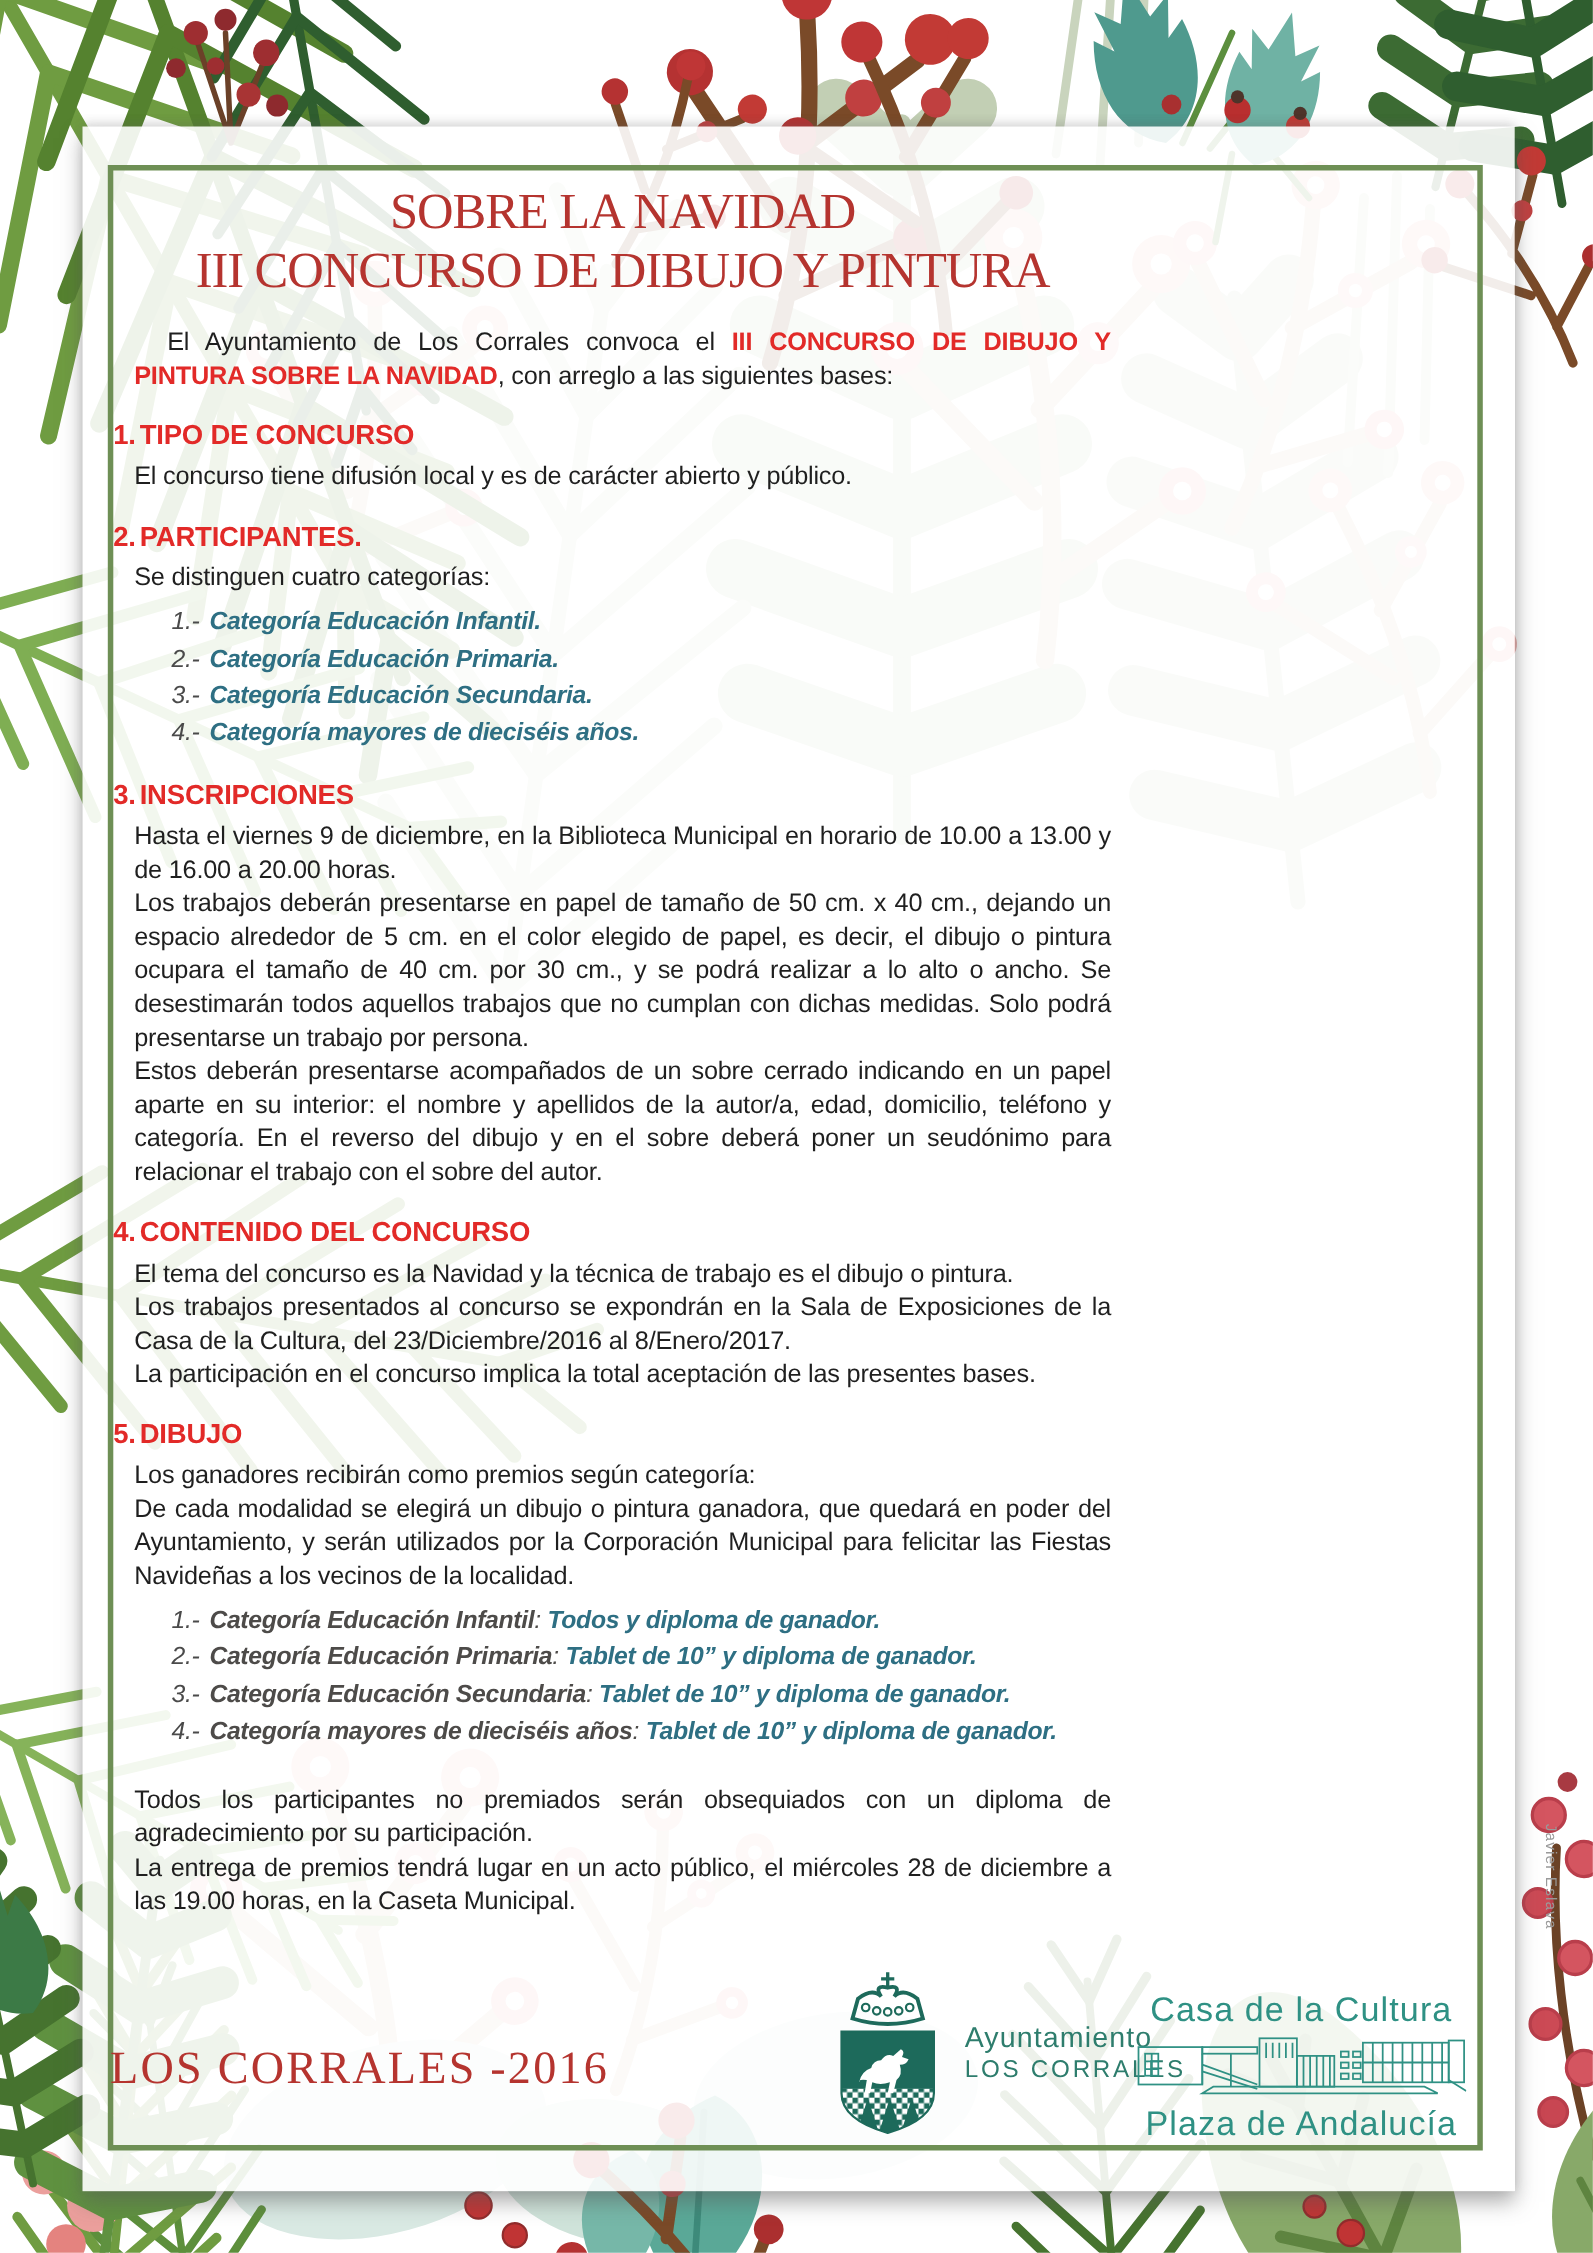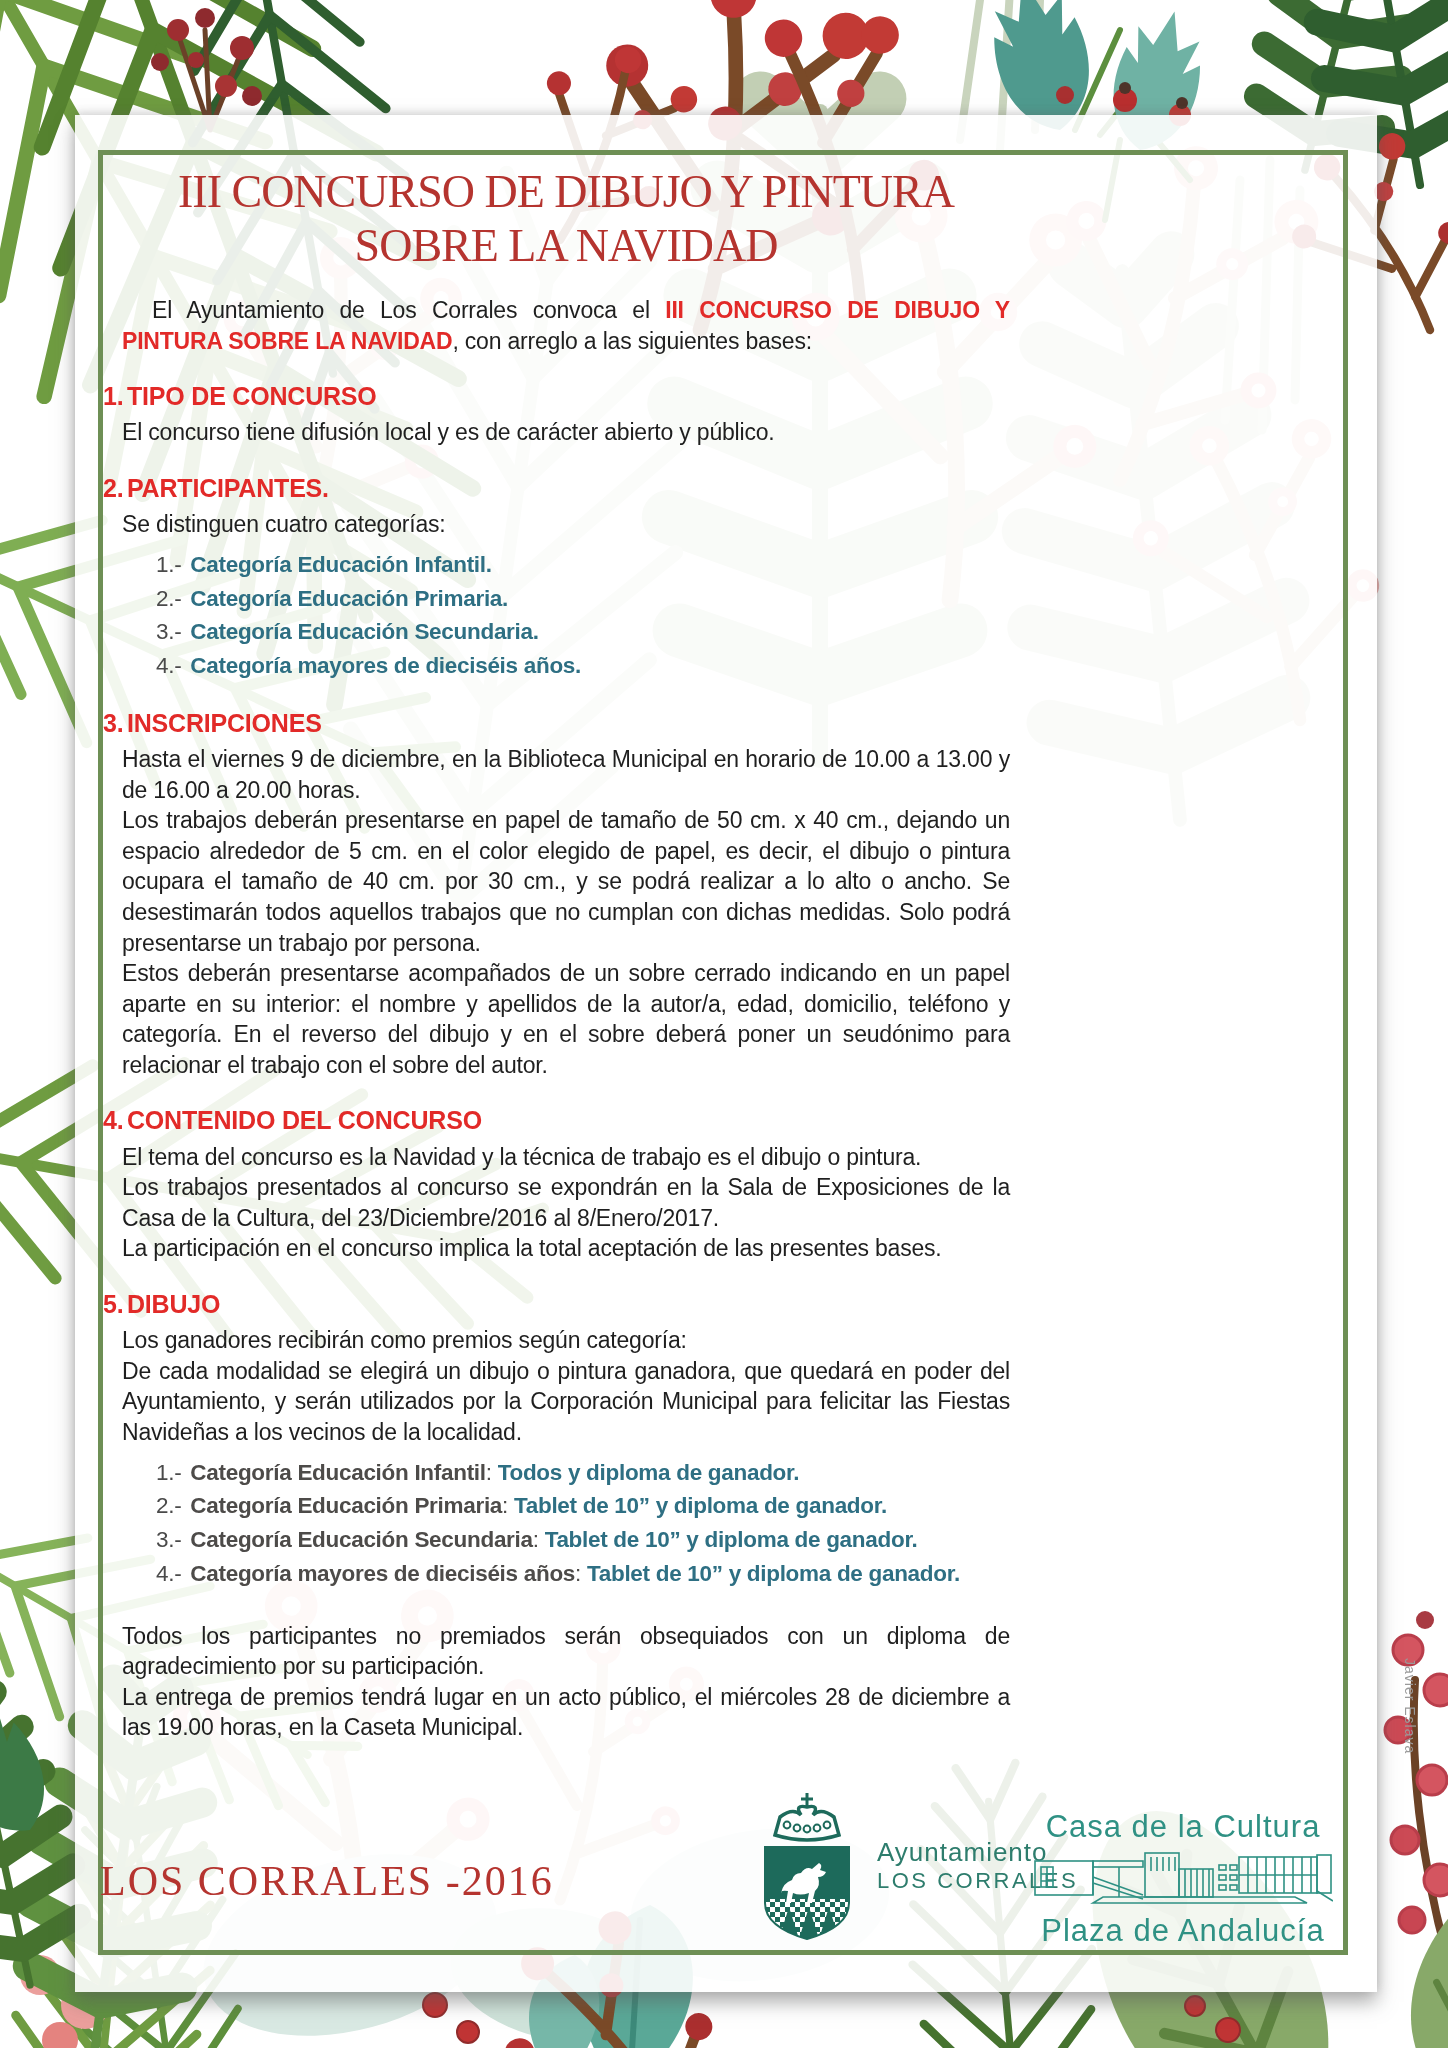--- a/index.html
+++ b/index.html
@@ -26,21 +26,21 @@
     position:absolute;left:47px;top:180px;width:888px;
     font-size:23px;line-height:1.33;color:#1f1f1f;text-align:justify;
     letter-spacing:-0.2px;
   }
   .content p{margin:0;}
   .intro{text-indent:30px;margin-bottom:24px !important;}
   .hl-red{color:#e22a28;font-weight:bold;}
   .section{margin-top:24px;}
   .heading{display:flex;font-size:25px;font-weight:bold;color:#e22a28;margin:0 0 4px -19px;}
   .hnum{width:24px;flex:none;}
-  .cat-list{margin:8px 0 0 34px;line-height:1.5;}
+  .cat-list{margin:8px 0 0 34px;line-height:1.5;font-style:italic;}
   .cat-list .row{font-size:22.5px;letter-spacing:-0.3px;}
   .lnum{color:#4a4a4a;margin-right:9px;}
   .teal{color:#2e6f83;font-weight:bold;}
   .gray-b{color:#4d4b49;font-weight:bold;}
   .gray-n{color:#4d4b49;}
   .closing{margin-top:30px !important;}
   .city-year{
     position:absolute;left:25px;top:1742px;font-family:"Liberation Serif",serif;
     font-size:42px;color:#b5342f;letter-spacing:2px;white-space:nowrap;
   }
@@ -174,22 +174,22 @@
   <circle cx="60" cy="2040" r="18" fill="#e4837f"></circle>
   <use href="#fern" color="#5f9140" transform="translate(95,2048) rotate(8) scale(1.5)"></use>
   <use href="#fern" color="#46732f" transform="translate(30,1985) rotate(-12) scale(1.2)"></use>
   <use href="#holly" fill="#3c7a46" transform="translate(30,1830) rotate(-30) scale(1.1)"></use>
 </svg>
 
 <div class="card">
   <div class="frame"></div>
 
   <div class="title">
+    <div>SOBRE LA NAVIDAD</div>
     <div>III CONCURSO DE DIBUJO Y PINTURA</div>
-    <div>SOBRE LA NAVIDAD</div>
   </div>
 
   <div class="content">
 
     <p class="intro"><span>El Ayuntamiento de Los Corrales convoca el </span><span class="hl-red">III CONCURSO DE DIBUJO Y PINTURA SOBRE LA NAVIDAD</span><span>, con arreglo a las siguientes bases:</span></p>
 
     <div class="section">
       <div class="heading">
           <span class="hnum">1.</span>
           <span>TIPO DE CONCURSO</span>

